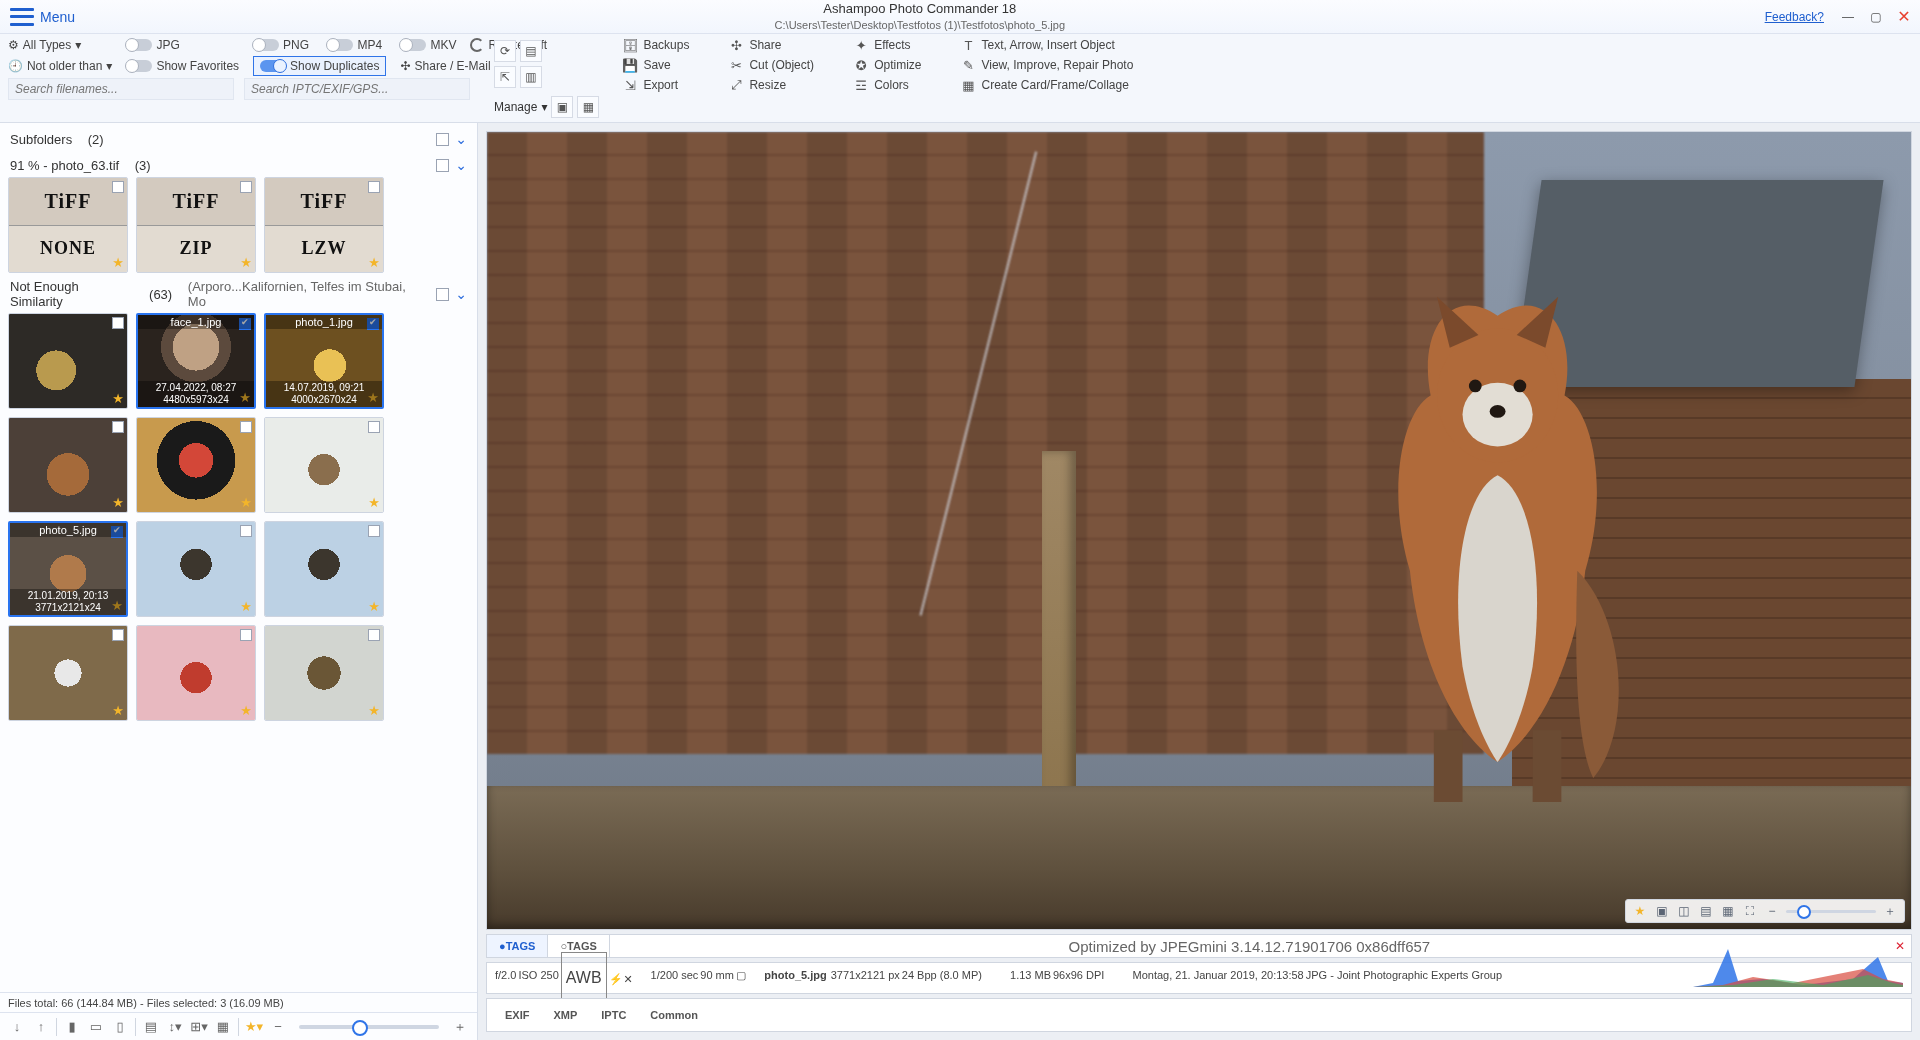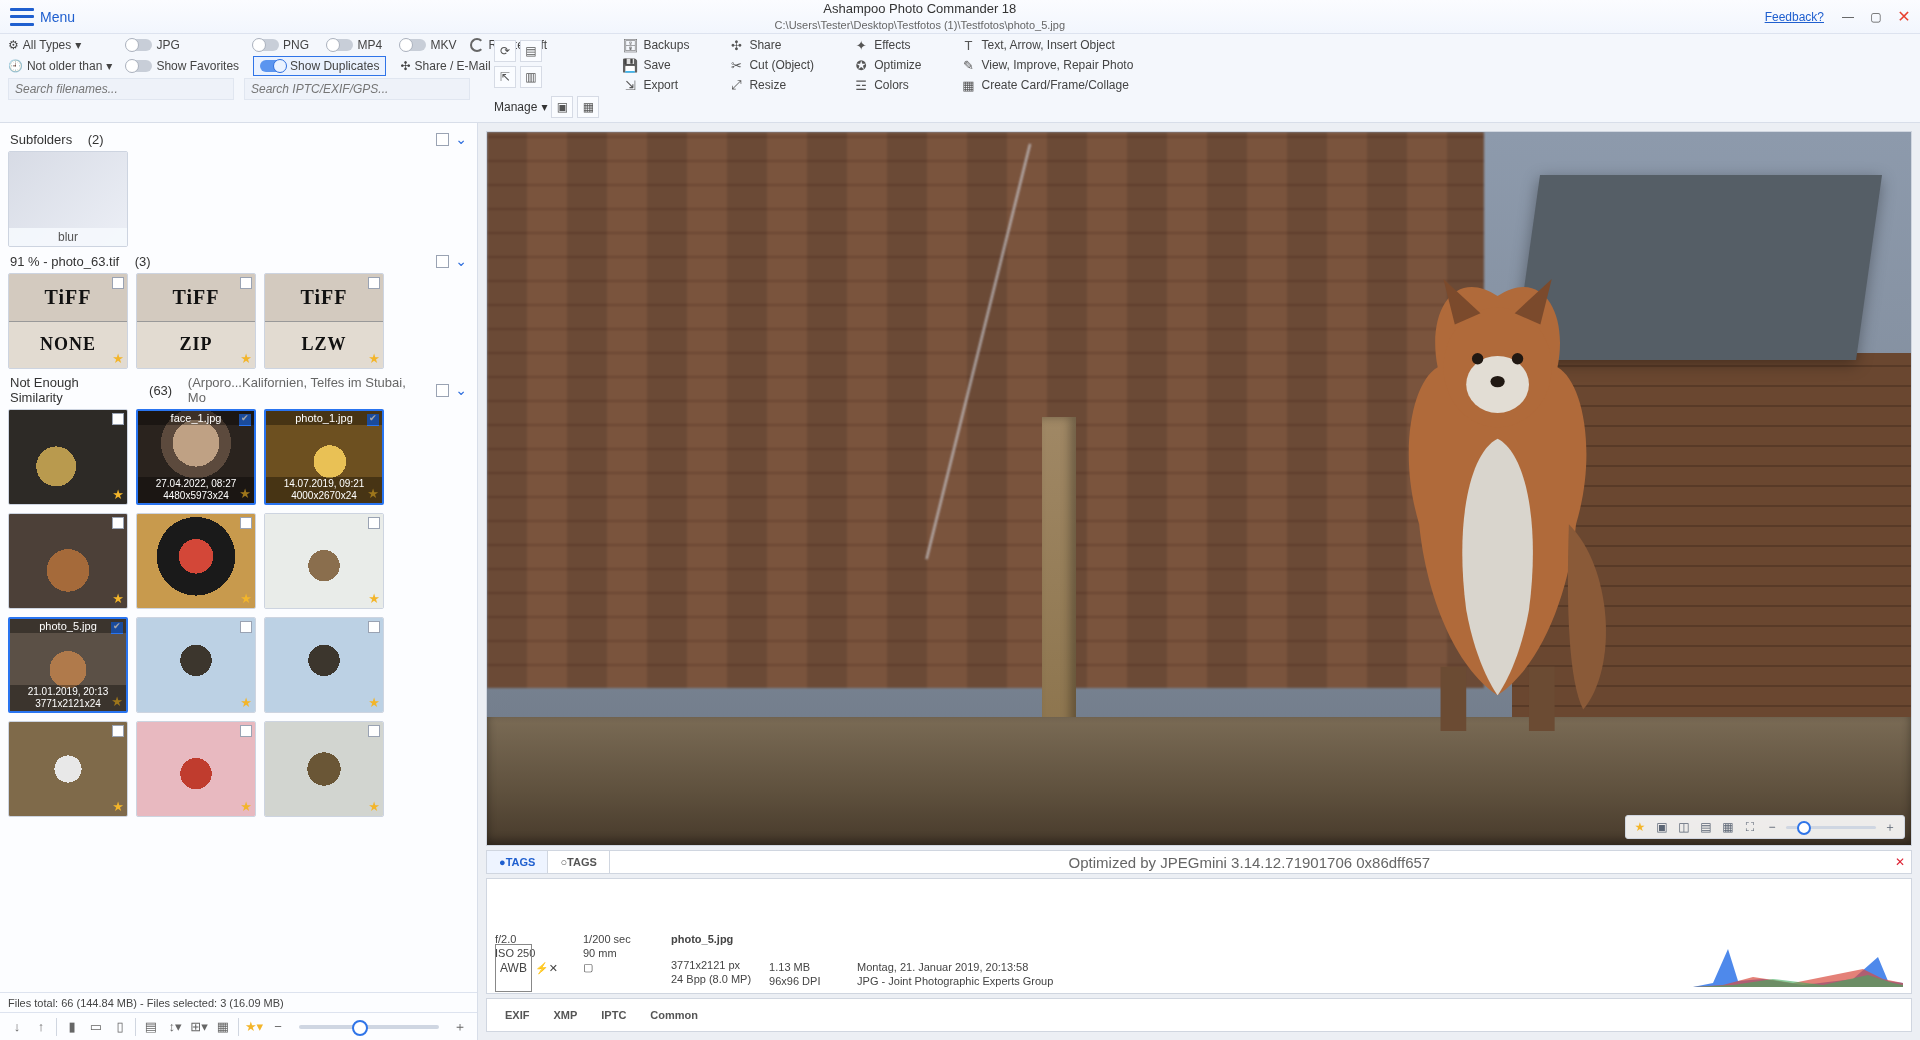--- a/index.html
+++ b/index.html
@@ -107,23 +107,23 @@
 .mini-toolbar .slider2 { width:90px; height:3px; background:#cfd6e2; border-radius:2px; position:relative; }
 .mini-toolbar .slider2::after { content:""; position:absolute; width:10px;height:10px;border-radius:50%;background:#fff;border:2px solid #2f74e8; top:-5px; left:12%; }
 
 .tags-row { height:24px; display:flex; align-items:center; background:#fff; border:1px solid #d0d6e0; }
 .tags-row .lab { padding:0 12px; font-weight:600; color:#555; font-size:11px; border-right:1px solid #d0d6e0; height:100%; display:flex; align-items:center; }
 .tags-row .lab.act { color:#1f5fcf; background:#eef4ff; }
 .tags-row .opt-txt { flex:1; text-align:center; color:#666; font-size:15px; }
 .tags-row .xbtn { width:22px;text-align:center;color:#d23; cursor:pointer; }
 
 .info-row { background:#fff; border:1px solid #d0d6e0; display:flex; padding:6px 8px; gap:18px; font-size:11px; color:#444; }
-.info-col { display:flex; flex-direction:column; gap:2px; min-width:70px;margin-top:48px; }
+.info-col { display:flex; flex-direction:row; gap:2px; min-width:70px; }
 .info-col.fn { font-weight:600; }
-.awb { border:1px solid #888; padding:16px 4px; font-size:12px; }
+.awb { border:1px solid #888; padding:16px 4px; font-size:16px; }
 .histo { flex:1; position:relative; min-width:180px; }
 .histo svg { position:absolute; right:0; bottom:0; width:210px; height:48px; }
 
 .meta-tabs { height:34px; display:flex; align-items:center; background:#fff; border:1px solid #d0d6e0; gap:24px; padding:0 18px; font-size:11px; color:#555; }
 .meta-tabs span { font-weight:600; cursor:pointer; }
 </style>
 </head>
 <body>
 
 <div class="titlebar">
@@ -268,24 +268,20 @@
 
 <div class="main">
   <div class="left">
     <div class="left-scroll">
 
       <div class="grp-head">
         <span>Subfolders</span>&nbsp;<span>(2)</span>
         <span class="sp"></span><span class="chk"></span><span class="chev">⌄</span>
       </div>
       <div class="thumbs">
-        <div class="thumb">
-            <div class="ph ph-blur"></div>
-            <div class="tlabel">blur</div>
-          </div>
       </div>
 
       <div class="grp-head">
         <span>91 % - photo_63.tif</span>&nbsp;<span>(3)</span>
         <span class="sp"></span><span class="chk"></span><span class="chev">⌄</span>
       </div>
       <div class="thumbs">
         <div class="thumb">
             <div class="tiff-cell">
               <div>TiFF</div>

